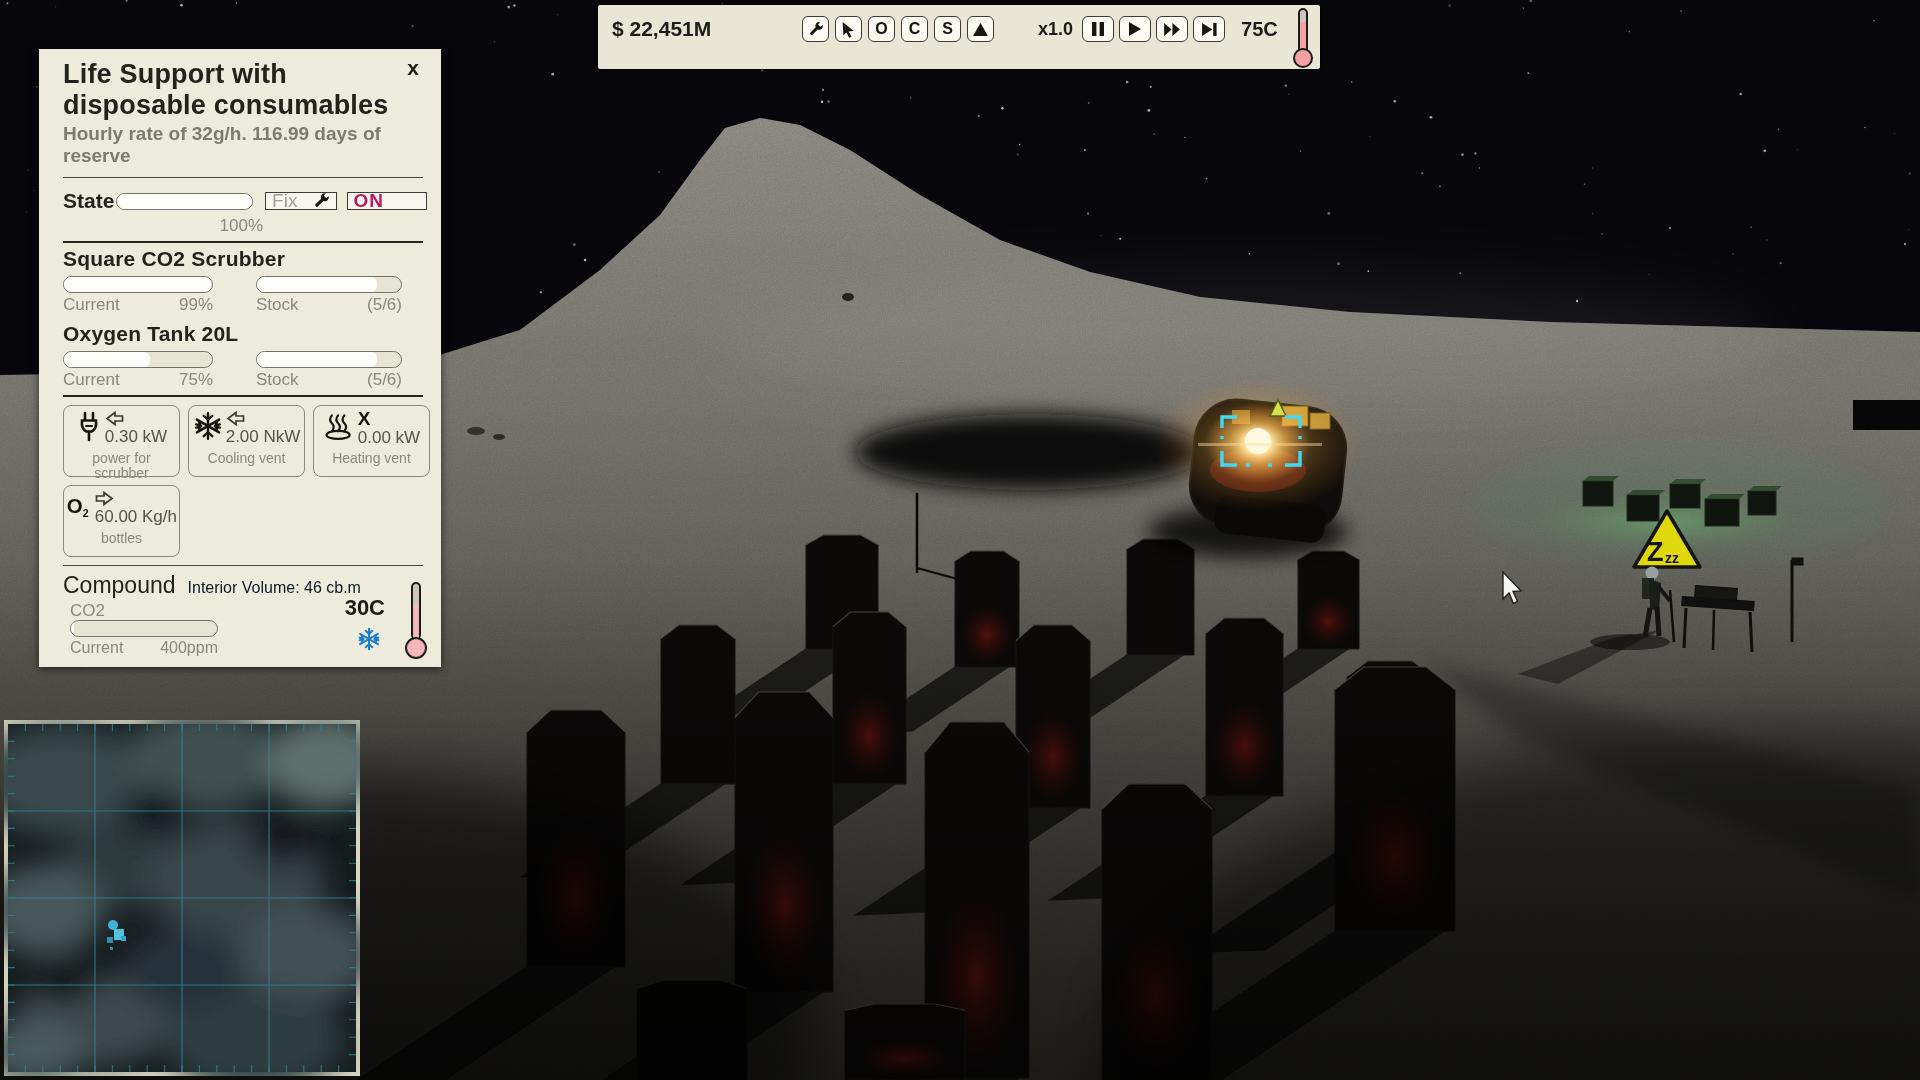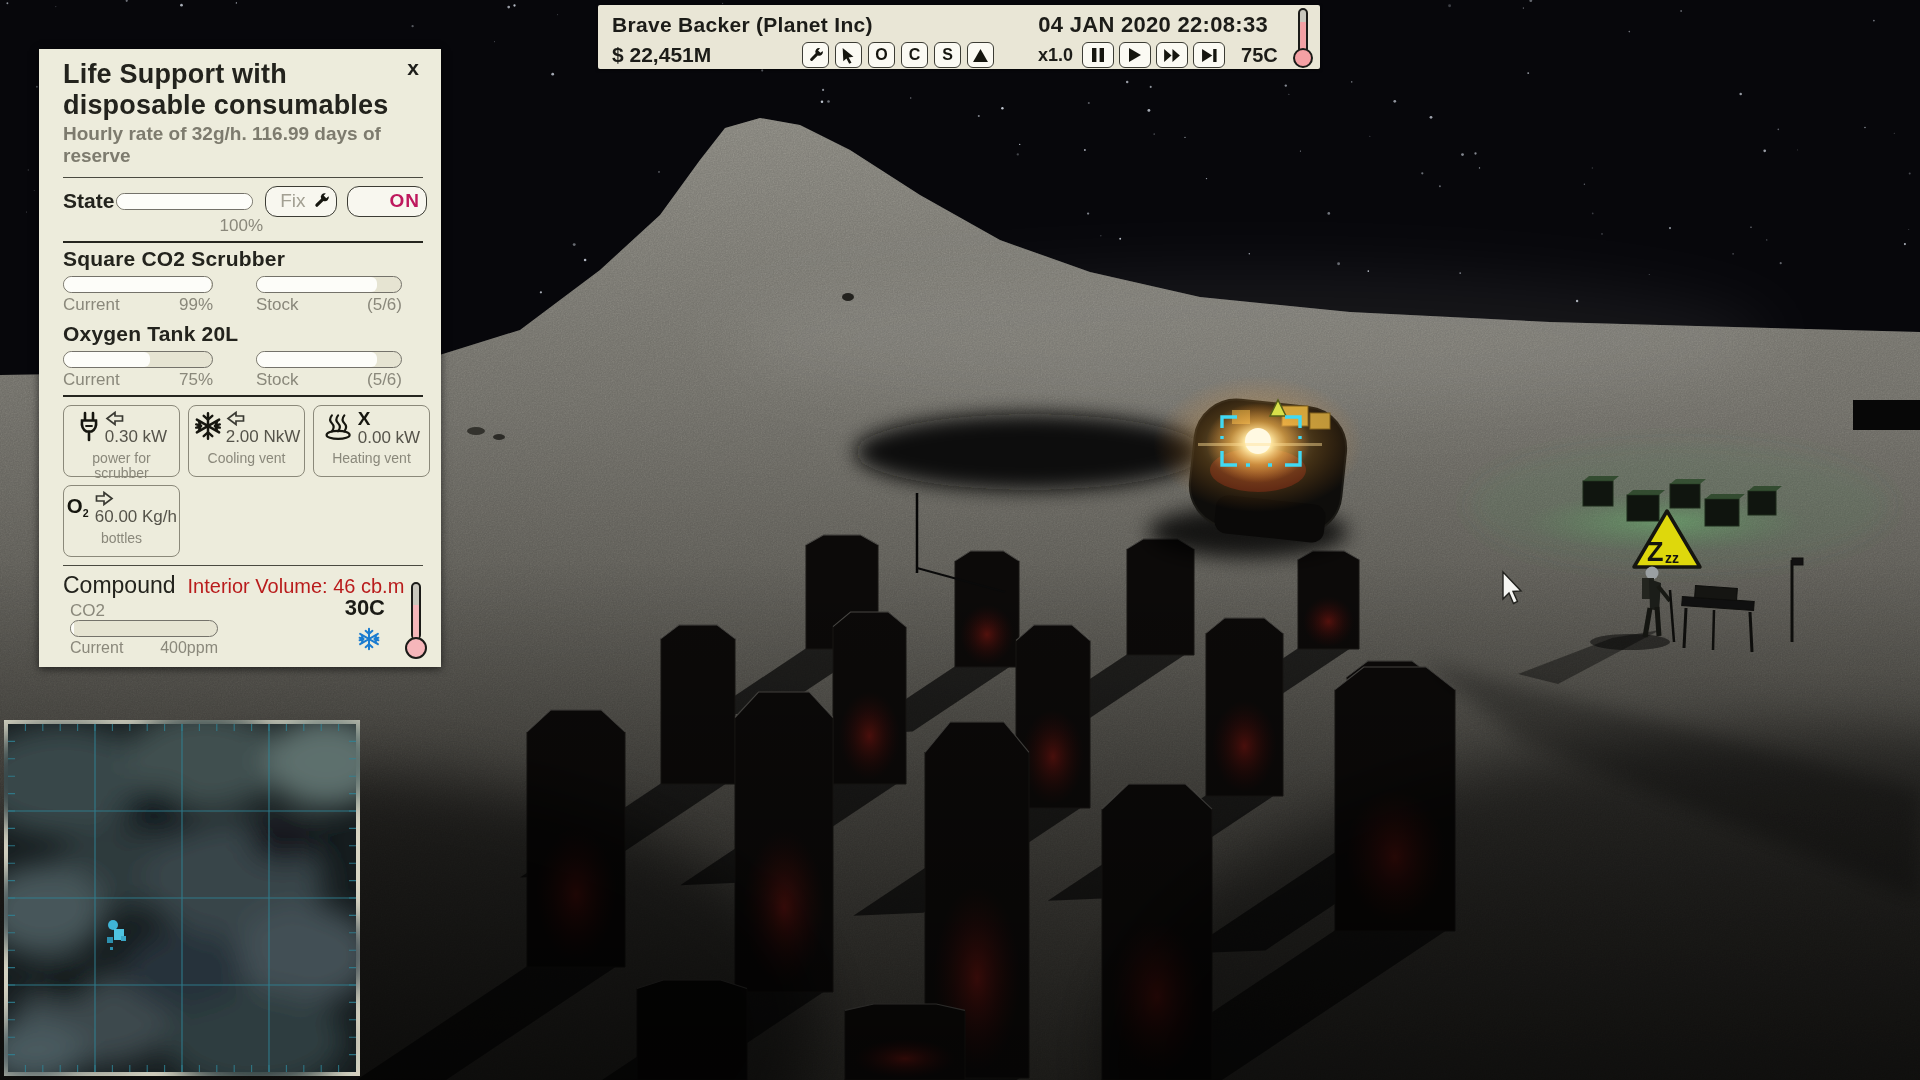--- a/index.html
+++ b/index.html
@@ -32,22 +32,22 @@
                background:none;border:none;line-height:20px;cursor:pointer;font-family:inherit;}
   .p-title{font-size:27px;line-height:31px;font-weight:600;letter-spacing:.2px;width:330px;}
   .p-sub{font-size:19px;line-height:22px;color:#7d7b6e;margin-top:2px;width:340px;font-weight:bold;}
   .div-thin{height:0;border-top:1.4px solid #4a4a40;margin:10px 4px 0 0;}
   .div-thick{height:0;border-top:2.6px solid #26261f;margin:8px 4px 0 0;}
   .state-row{display:flex;align-items:center;margin-top:8px;height:30px;}
   .state-label{font-size:21px;font-weight:600;}
   .bar{height:17px;border:1.6px solid #74726a;border-radius:9px;background:#e6e4d2;overflow:hidden;box-sizing:border-box;}
   .bar .fill{height:100%;background:#fdfdf9;border-radius:6px;}
   #state-bar{width:152px;margin-left:2px;}
-  .btn{background:#f8f7ef;border:1.6px solid #3c3c34;border-radius:12px;height:31px;
-       display:flex;align-items:center;justify-content:flex-end;font-family:inherit;cursor:pointer;box-sizing:border-box;}
+  .btn{background:#f8f7ef;border:1.6px solid #3c3c34;border-radius:0;height:18px;
+       display:flex;align-items:center;justify-content:space-between;font-family:inherit;cursor:pointer;box-sizing:border-box;}
   #fix-btn{width:78px;margin-left:12px;gap:6px;font-size:19px;color:#a3a093;}
   #on-btn{width:88px;margin-left:10px;font-size:19px;font-weight:700;color:#be185d;letter-spacing:1px;}
   .pct-row{font-size:17px;color:#8a887b;width:154px;text-align:right;margin-left:46px;height:17px;}
   .sec-head{font-size:21px;font-weight:600;margin-top:4px;height:23px;letter-spacing:.2px;}
   .bars-row{display:flex;margin-top:6px;}
   .bcol1{width:150px;}
   .bcol2{width:146px;margin-left:43px;}
   .blab{display:flex;justify-content:space-between;font-size:17px;color:#8a887b;margin-top:2px;height:17px;}
   .blab-row{display:flex;}
 
@@ -55,21 +55,21 @@
   .flow-box{height:72px;border:1.6px solid #8b897a;border-radius:8px;box-sizing:border-box;padding:5px 2px 2px 2px;}
   .fb-top{display:flex;justify-content:center;align-items:flex-start;gap:3px;height:40px;}
   .fb-av{display:flex;flex-direction:column;align-items:flex-start;}
   .fb-val{font-size:17px;color:#55534a;margin-top:1px;white-space:nowrap;}
   .fb-lab{font-size:14px;line-height:15px;color:#8a887b;text-align:center;margin-top:0px;}
   .fb-x{font-size:19px;font-weight:800;color:#16160f;line-height:16px;}
   .icon-dark{color:#16160f;}
 
   .comp-row{display:flex;align-items:baseline;gap:12px;margin-top:6px;}
   .comp-head{font-size:23px;font-weight:400;}
-  .comp-vol{font-size:20px;color:#b91c1c;}
+  .comp-vol{font-size:16px;color:#0f172a;}
   .gas-block{margin-left:7px;}
   .gas-name{font-size:17px;color:#8a887b;margin-top:2px;height:17px;}
   #co2-bar{width:148px;margin-top:2px;}
   .gas-lab{display:flex;justify-content:space-between;width:148px;font-size:16px;color:#8a887b;margin-top:2px;}
   #p-temp{position:absolute;right:56px;bottom:46px;font-size:22px;font-weight:700;color:#1b1b16;text-align:right;}
   #p-snow{position:absolute;right:60px;bottom:16px;color:#1b7cd0;}
   #p-thermo{position:absolute;right:12px;bottom:6px;}
 
   
   #minimap{position:absolute;left:4px;top:720px;width:356px;height:356px;cursor:pointer;}
@@ -415,24 +415,20 @@
       <line x1="1750" y1="612" x2="1752" y2="652" stroke-width="3"></line>
       <line x1="1714" y1="610" x2="1713" y2="650" stroke-width="2.5"></line>
       <line x1="1792" y1="560" x2="1792" y2="642" stroke-width="3"></line>
       <rect x="1792" y="558" width="11" height="7" fill="#111"></rect>
     </g>
 
     <polygon points="1503,572 1503,599 1509,593 1513.5,603.5 1517.5,601.5 1513,591.5 1521,591" fill="#f5f5f2" stroke="#22221e" stroke-width="1.4"></polygon>
   </svg>
 
   <header id="topbar">
-    <div class="tb-row1">
-      <span>Brave Backer (Planet Inc)</span>
-      <span class="tb-date">04 JAN 2020 22:08:33</span>
-    </div>
     <div class="tb-row2">
       <span class="tb-money">$ 22,451M</span>
       <span class="tb-tools">
         <button class="tbtn">
           <svg width="17" height="17" viewBox="0 0 24 24">
               <path fill="#16160f" d="M22.2 5.6a5.1 5.1 0 0 1-7 6.3L8 19.1a2.1 2.1 0 0 1-3-3l7.2-7.2a5.1 5.1 0 0 1 6.3-7L15.6 4.8l3.4 3.4 3.2-2.6z"></path>
             </svg>
         </button>
         <button class="tbtn">
           <svg width="15" height="17" viewBox="0 0 18 20">

